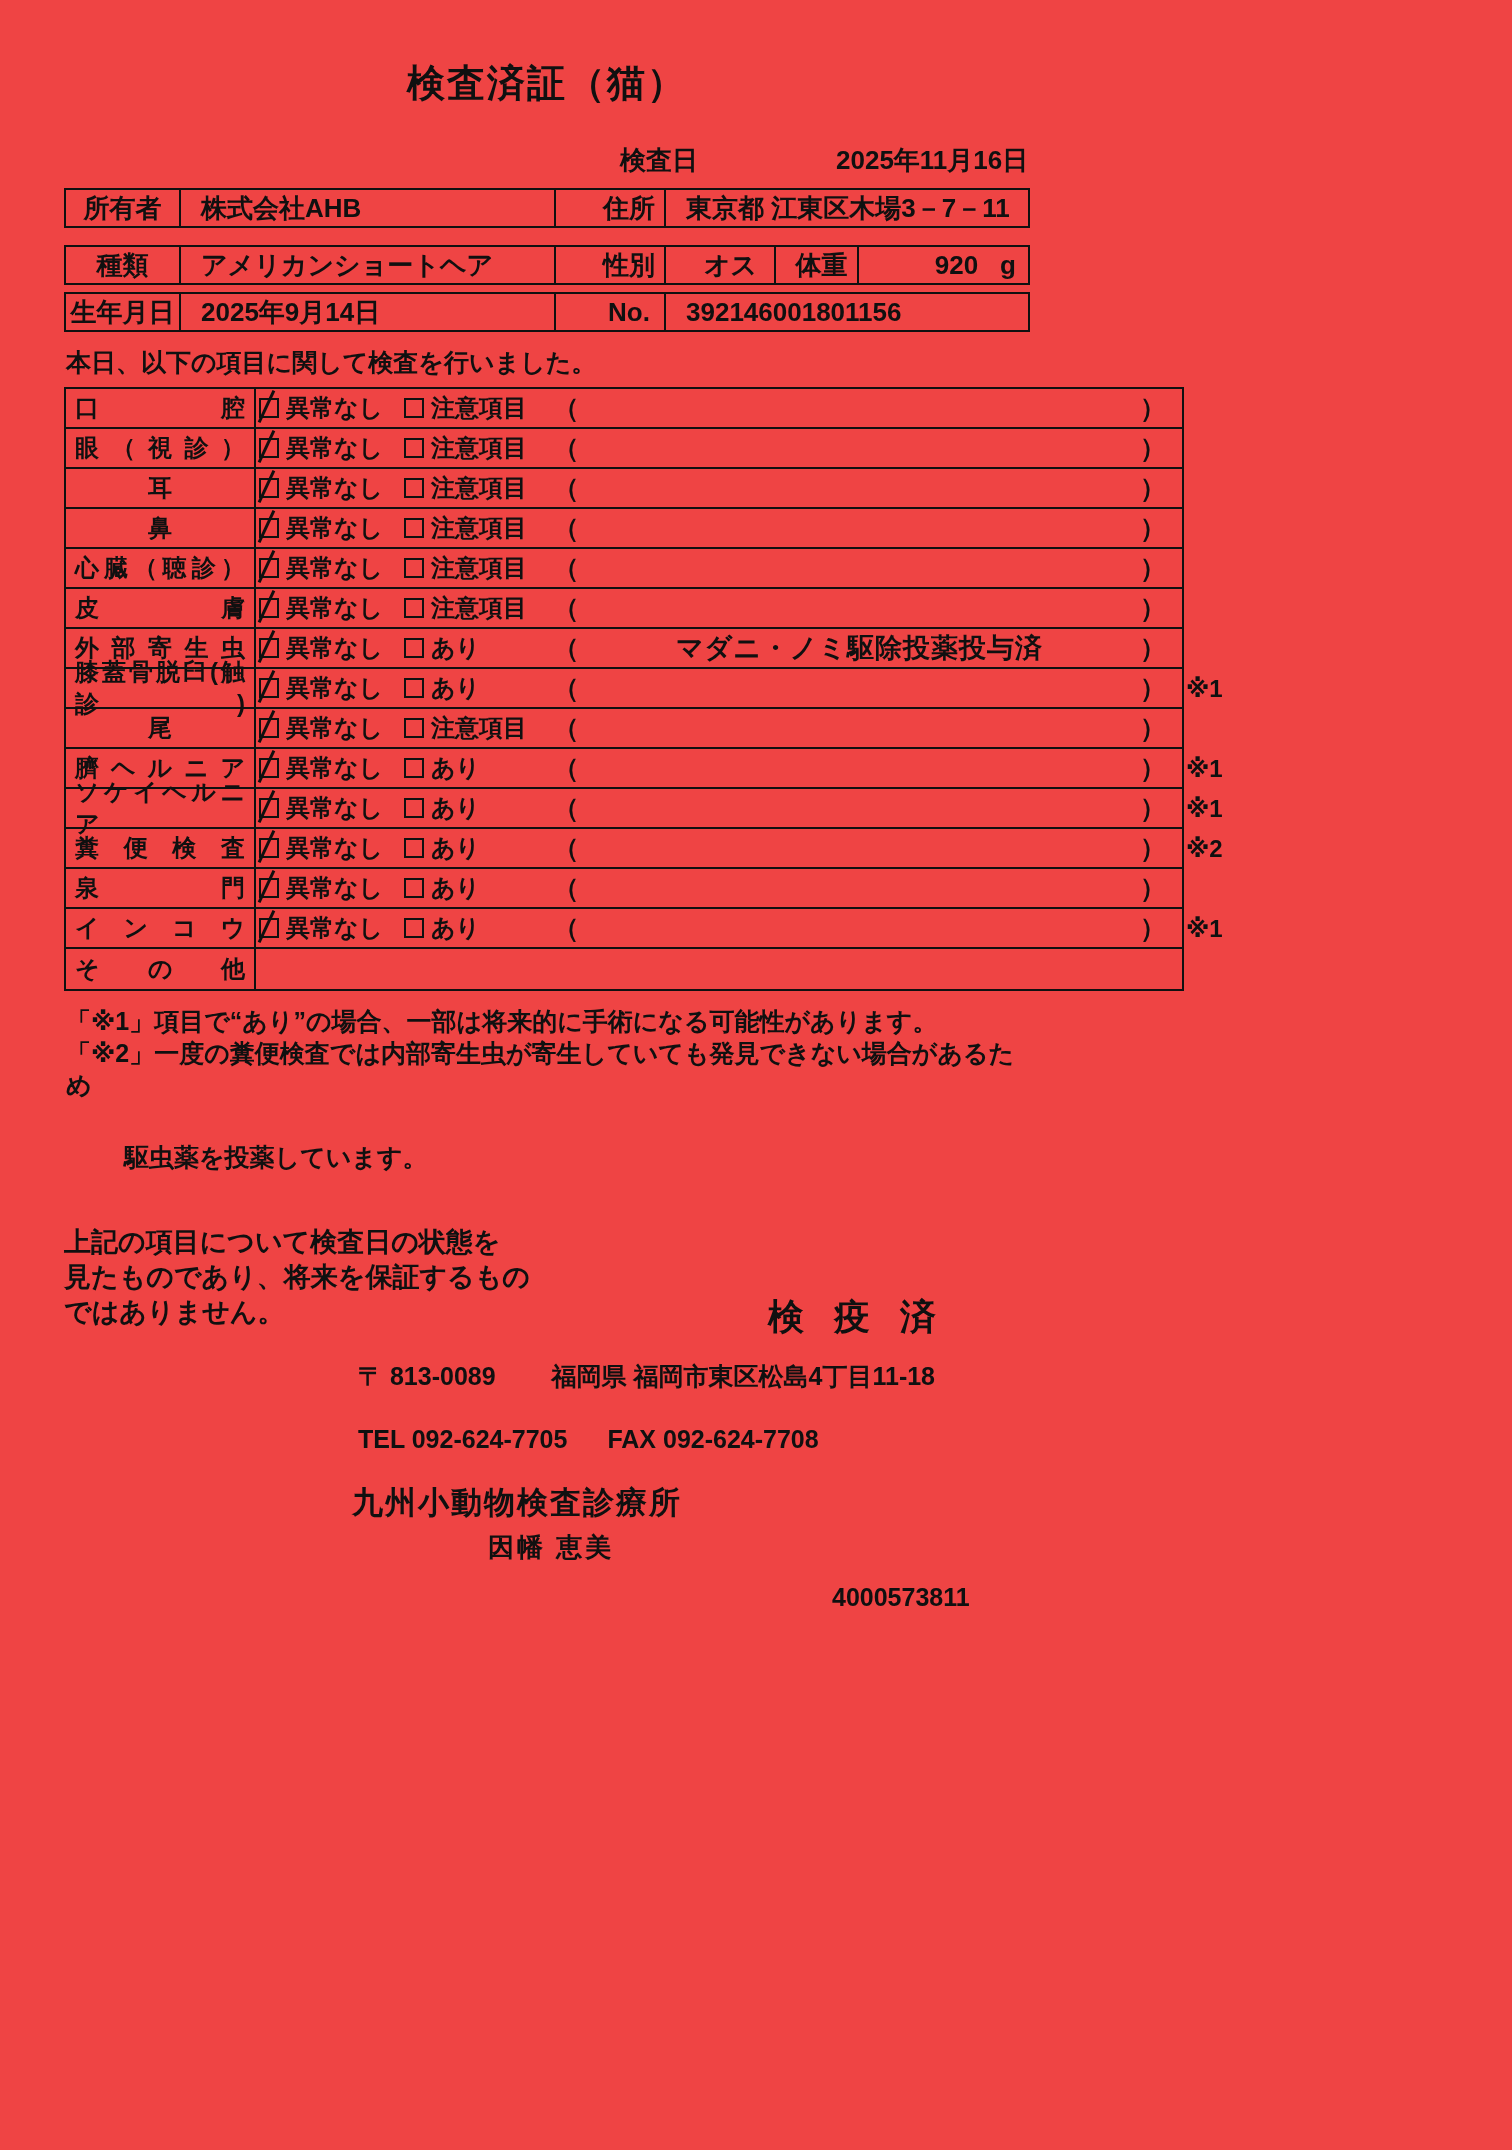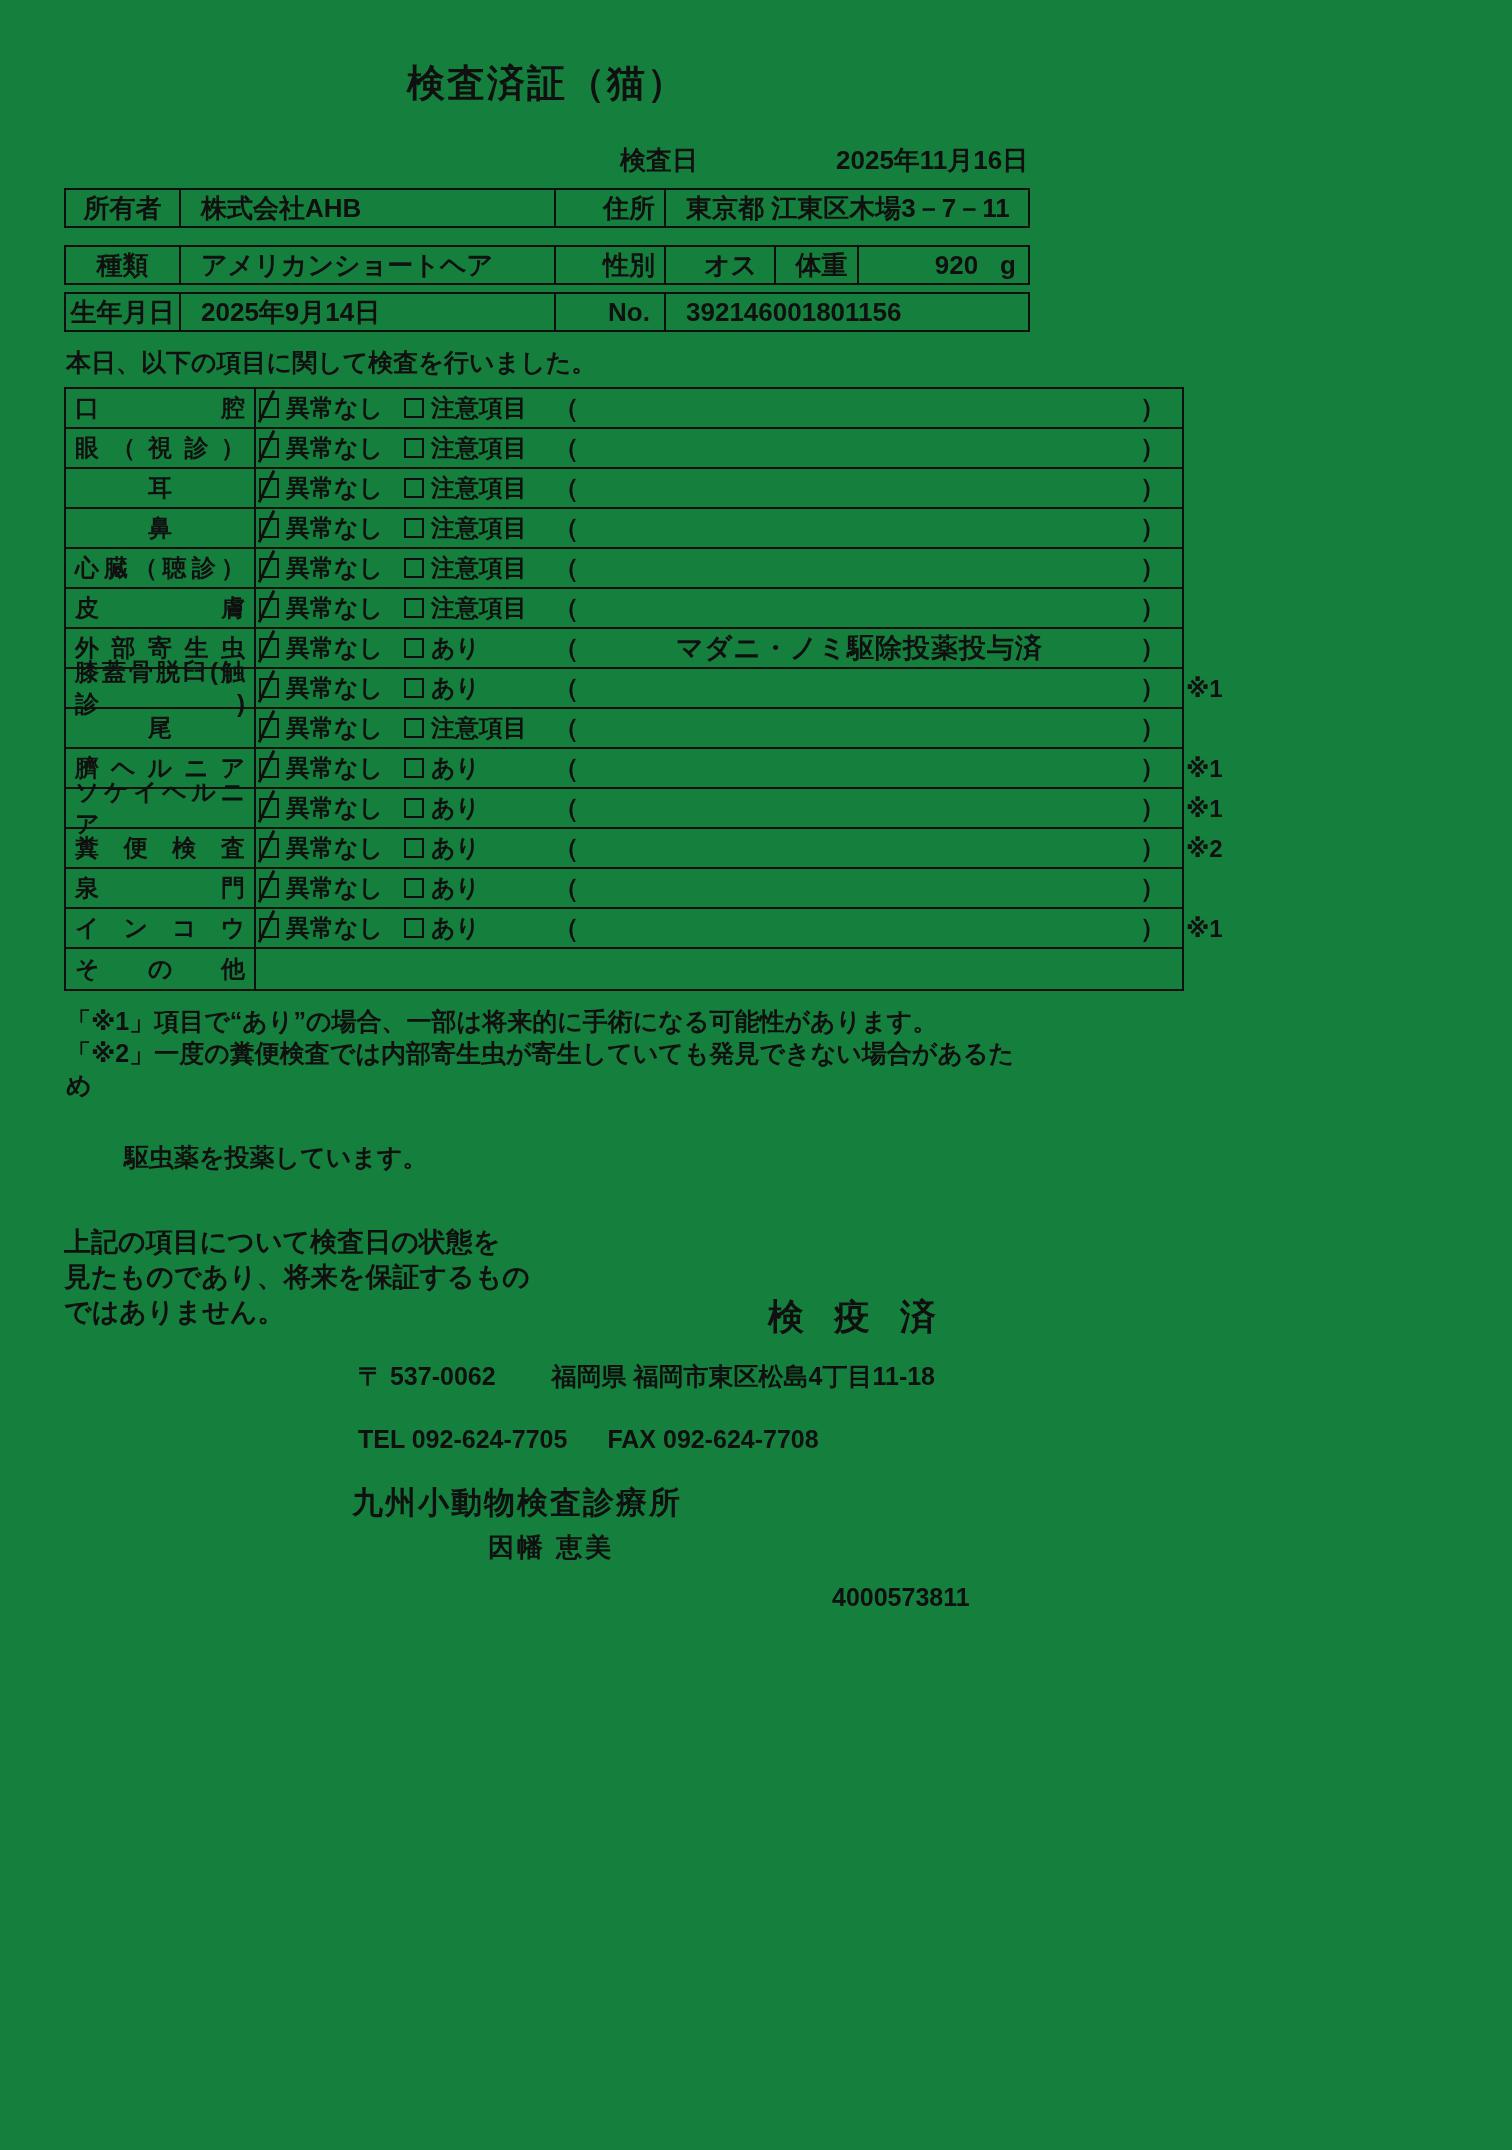--- a/index.html
+++ b/index.html
@@ -1,17 +1,17 @@
 <!DOCTYPE html>
 <html><head>
 <meta charset="utf-8">
 <style>
   html,body { margin:0; padding:0; background:#e8e8e8; }
   .page {
-    width:1512px; height:2150px; background:#15803d; position:relative;
+    width:1512px; height:2150px; background:#ef4444; position:relative;
     font-family:"Liberation Sans","DejaVu Sans",sans-serif;
     color:#101010; font-weight:700; overflow:hidden;
   }
   .content { position:absolute; left:64px; top:58px; width:966px; }
 
   .title { font-size:38px; text-align:center; margin:0 0 34px 0; letter-spacing:2px; }
 
   .daterow { display:flex; align-items:baseline; margin:0 0 10px 556px; font-size:26px; }
   .daterow .dval { margin-left:138px; }
 
@@ -399,21 +399,21 @@
 
     <div class="fsec">
       <div class="disclaimer">
         <div>上記の項目について検査日の状態を</div>
         <div>見たものであり、将来を保証するもの</div>
         <div>ではありません。</div>
       </div>
       <div class="stampbig">検 疫 済</div>
 
       <div class="addrrow">
-        <span>〒 537-0062</span>
+        <span>〒 813-0089</span>
         <span class="addr2">福岡県 福岡市東区松島4丁目11-18</span>
       </div>
 
       <div class="telrow">
         <span>TEL 092-624-7705</span>
         <span class="fax">FAX 092-624-7708</span>
       </div>
 
       <div class="clinic">九州小動物検査診療所</div>
       <div class="inspector">因幡  恵美</div>

